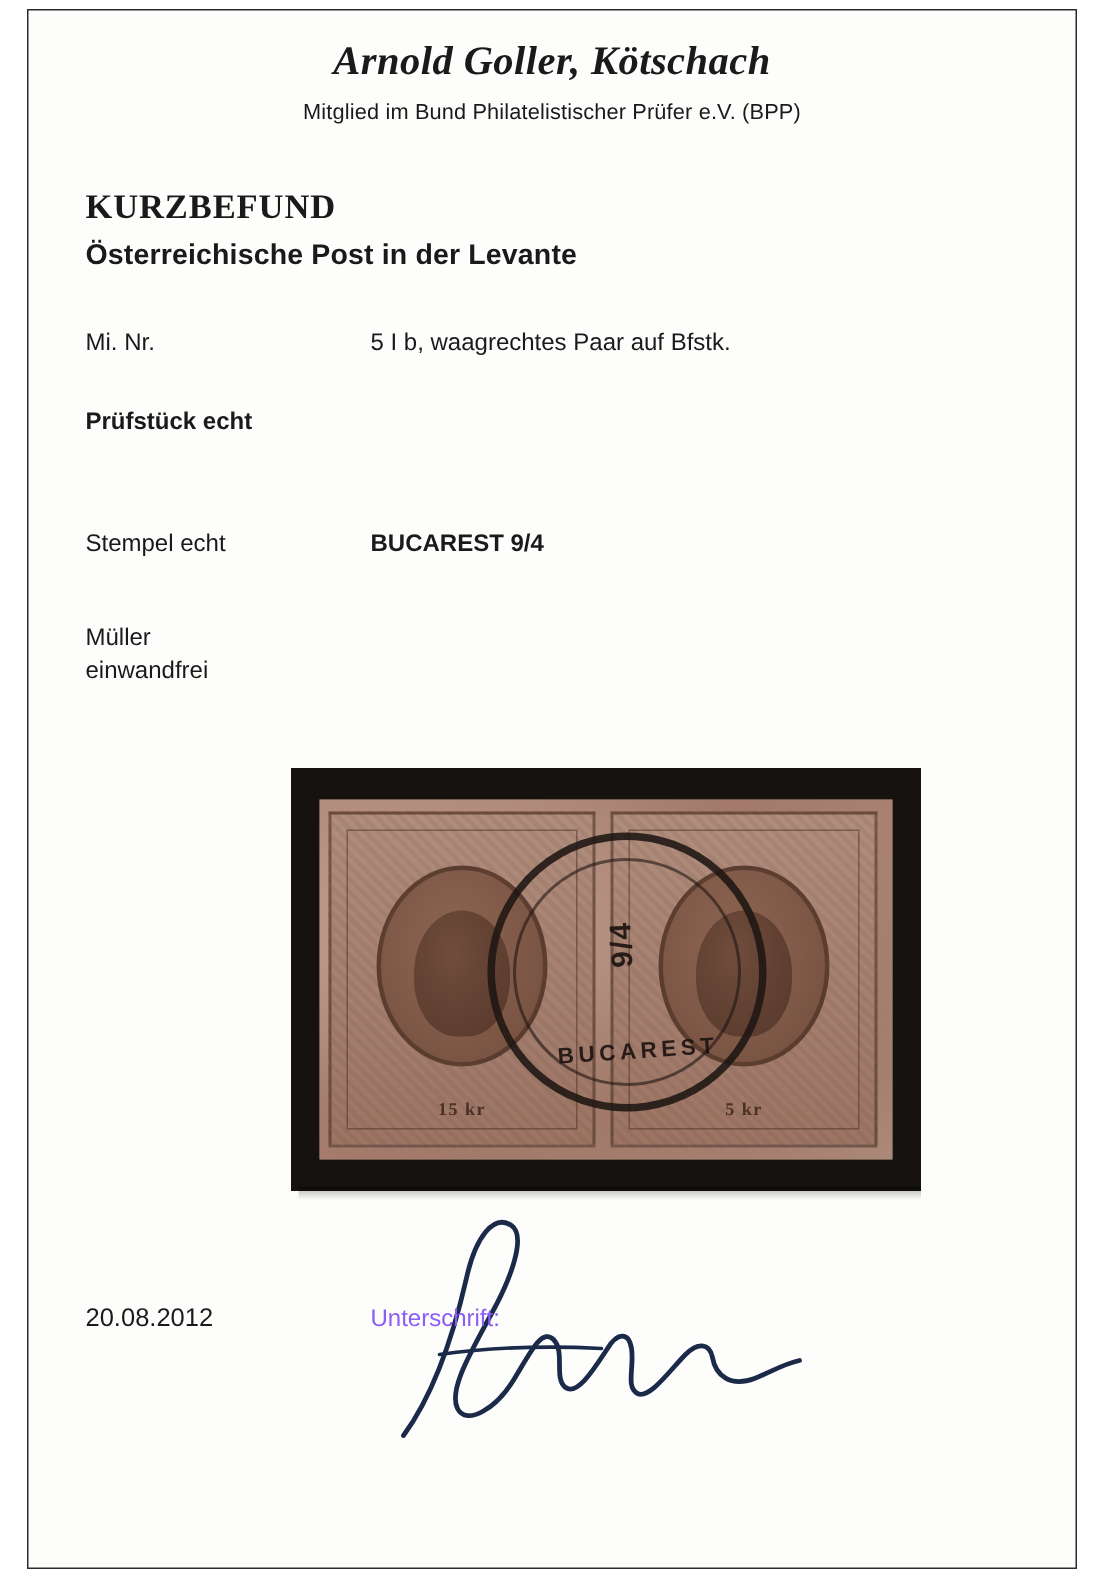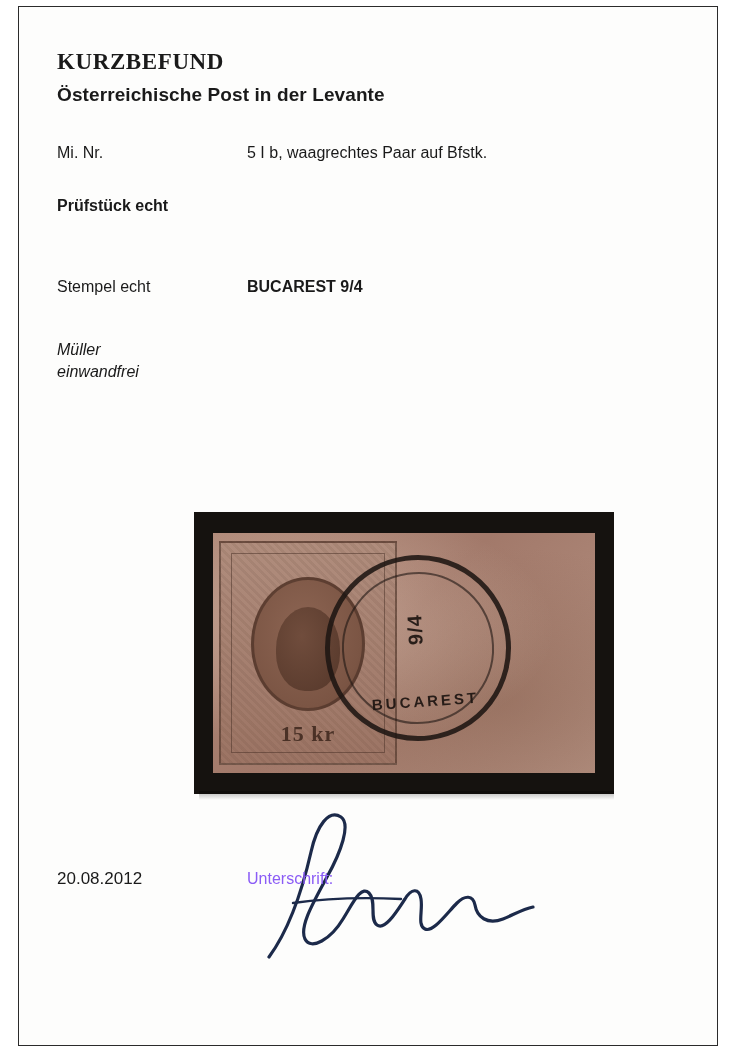--- a/index.html
+++ b/index.html
@@ -90,21 +90,20 @@
   }
   .gap-sm { height: 28px; }
   .gap-md { height: 40px; }
 
   .note-lines {
     margin-top: 0;
   }
   .note-lines div {
     font-size: 16px;
     line-height: 1.35;
-    font-style: italic;
   }
 
   
   .stamp-area {
     position: absolute;
     left: 175px;
     top: 505px;
     width: 420px;
     height: 290px;
   }
@@ -176,21 +175,21 @@
     background: radial-gradient(ellipse at 40% 35%, #6d4a3a, #513427);
     opacity: 0.9;
   }
   .denom {
     position: absolute;
     left: 0;
     right: 0;
     bottom: 16px;
     text-align: center;
     font-family: "Liberation Serif", serif;
-    font-size: 22px;
+    font-size: 12px;
     font-weight: bold;
     color: rgba(60,38,28,0.85);
     letter-spacing: 1px;
   }
   
   .postmark {
     position: absolute;
     left: 112px;
     top: 22px;
     width: 176px;
@@ -279,20 +278,26 @@
   .footer div.line {
     font-size: 12.5px;
     line-height: 1.5;
   }
 </style>
 </head>
 <body>
 
 <div class="certificate">
 
+  <div class="header">
+    <div class="expert-name">
+      <span>Arnold Goller</span><span class="city">, Kötschach</span>
+    </div>
+    <div class="membership">Mitglied im Bund Philatelistischer Prüfer e.V. (BPP)</div>
+  </div>
 
   <div class="body-block">
     <div class="doc-type">KURZBEFUND</div>
     <div class="doc-subject">Österreichische Post in der Levante</div>
 
     <div class="field-rows">
       <div class="row">
         <div class="label">Mi. Nr.</div>
         <div class="value">5 I b, waagrechtes Paar auf Bfstk.</div>
       </div>
@@ -319,20 +324,27 @@
         <div class="cover-paper"></div>
 
         <div class="stamp-half left">
           <div class="stamp-inner-border"></div>
           <div class="oval">
             <div class="head-silhouette"></div>
           </div>
           <div class="denom">15 kr</div>
         </div>
 
+        <div class="stamp-half right">
+          <div class="stamp-inner-border"></div>
+          <div class="oval">
+            <div class="head-silhouette"></div>
+          </div>
+          <div class="denom">5 kr</div>
+        </div>
 
         <div class="postmark">
           <div class="pm-text pm-city">BUCAREST</div>
           <div class="pm-text pm-date">9/4</div>
         </div>
       </div>
     </div>
     <div class="stamp-shadow"></div>
   </div>
 

